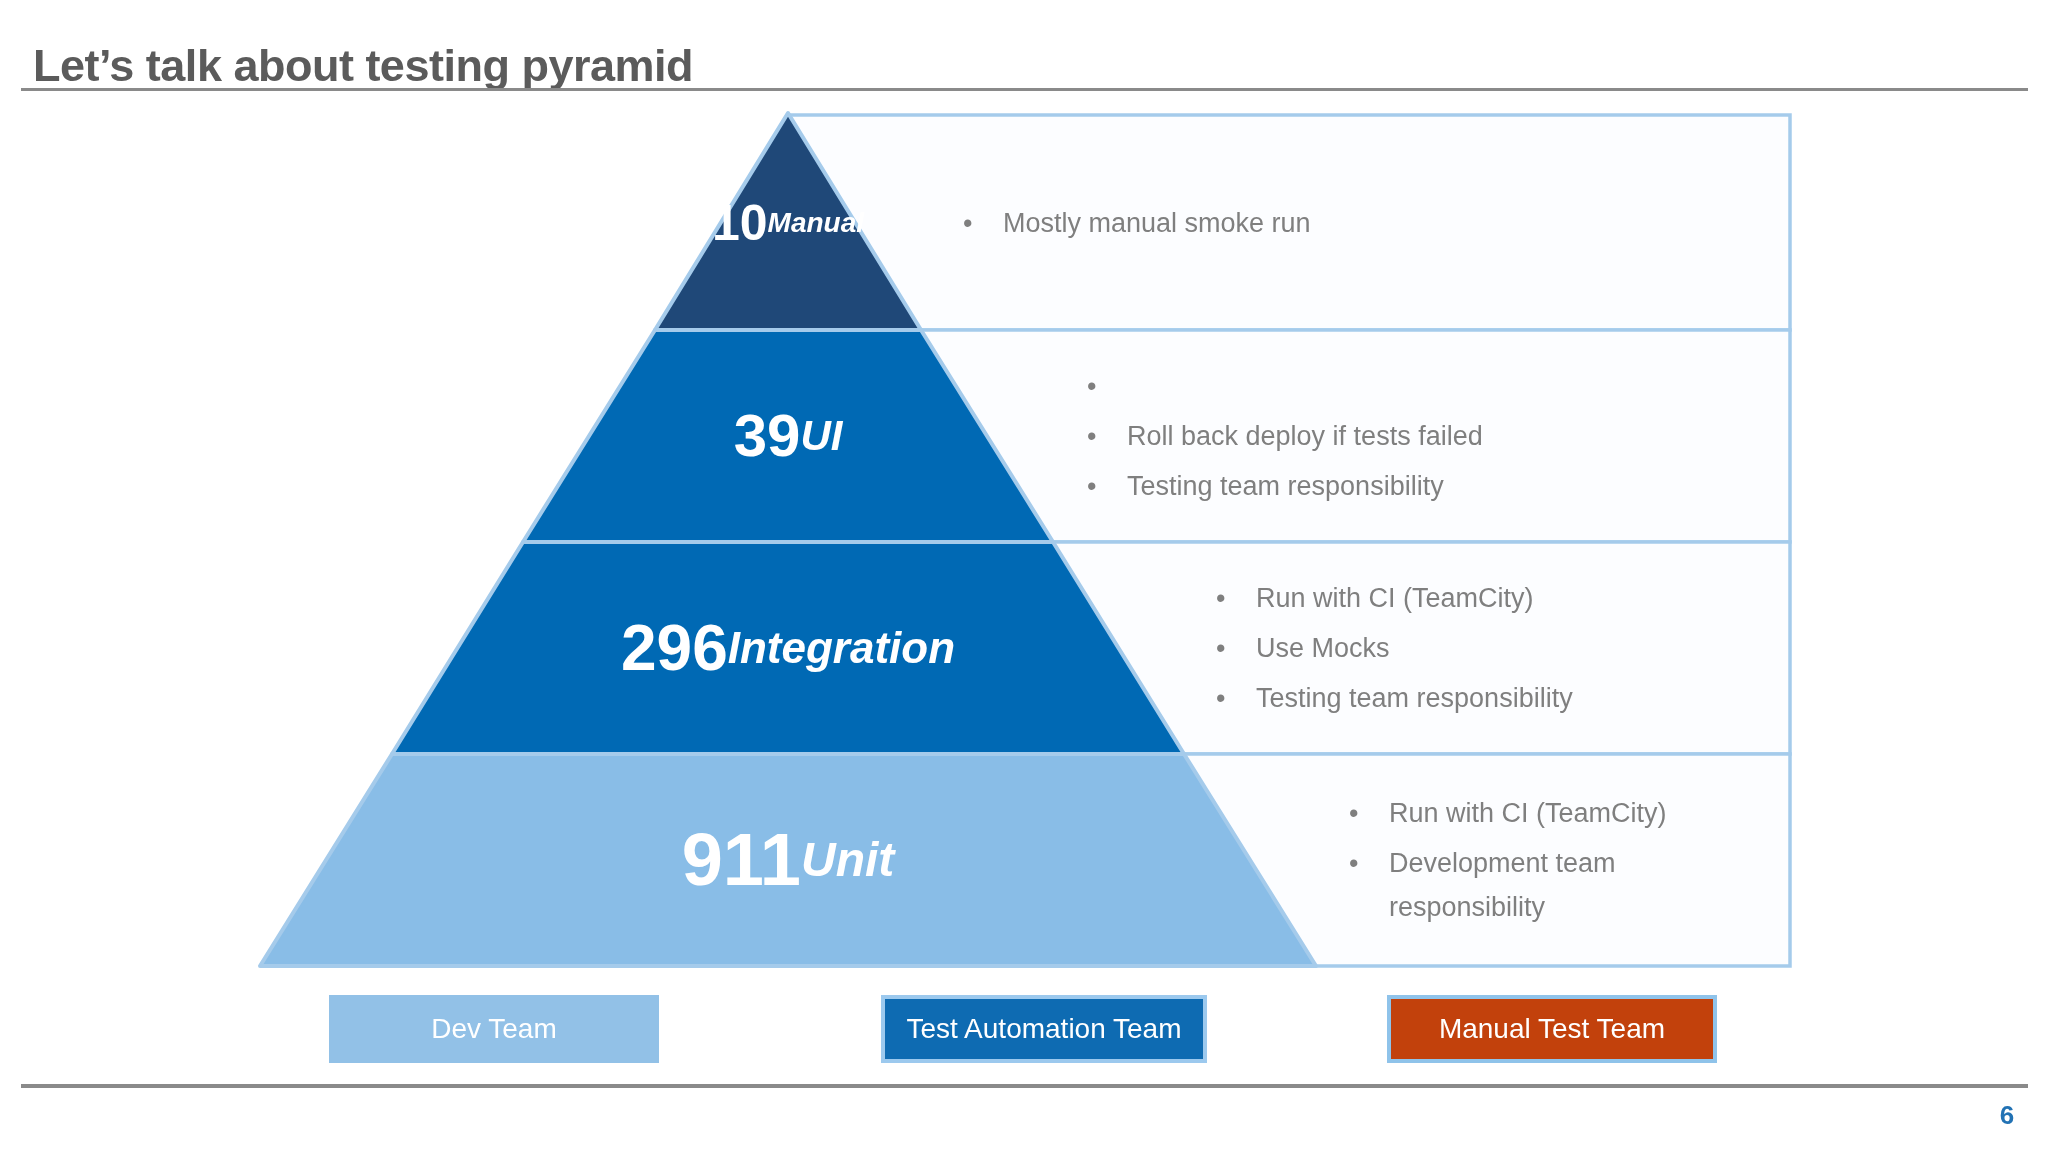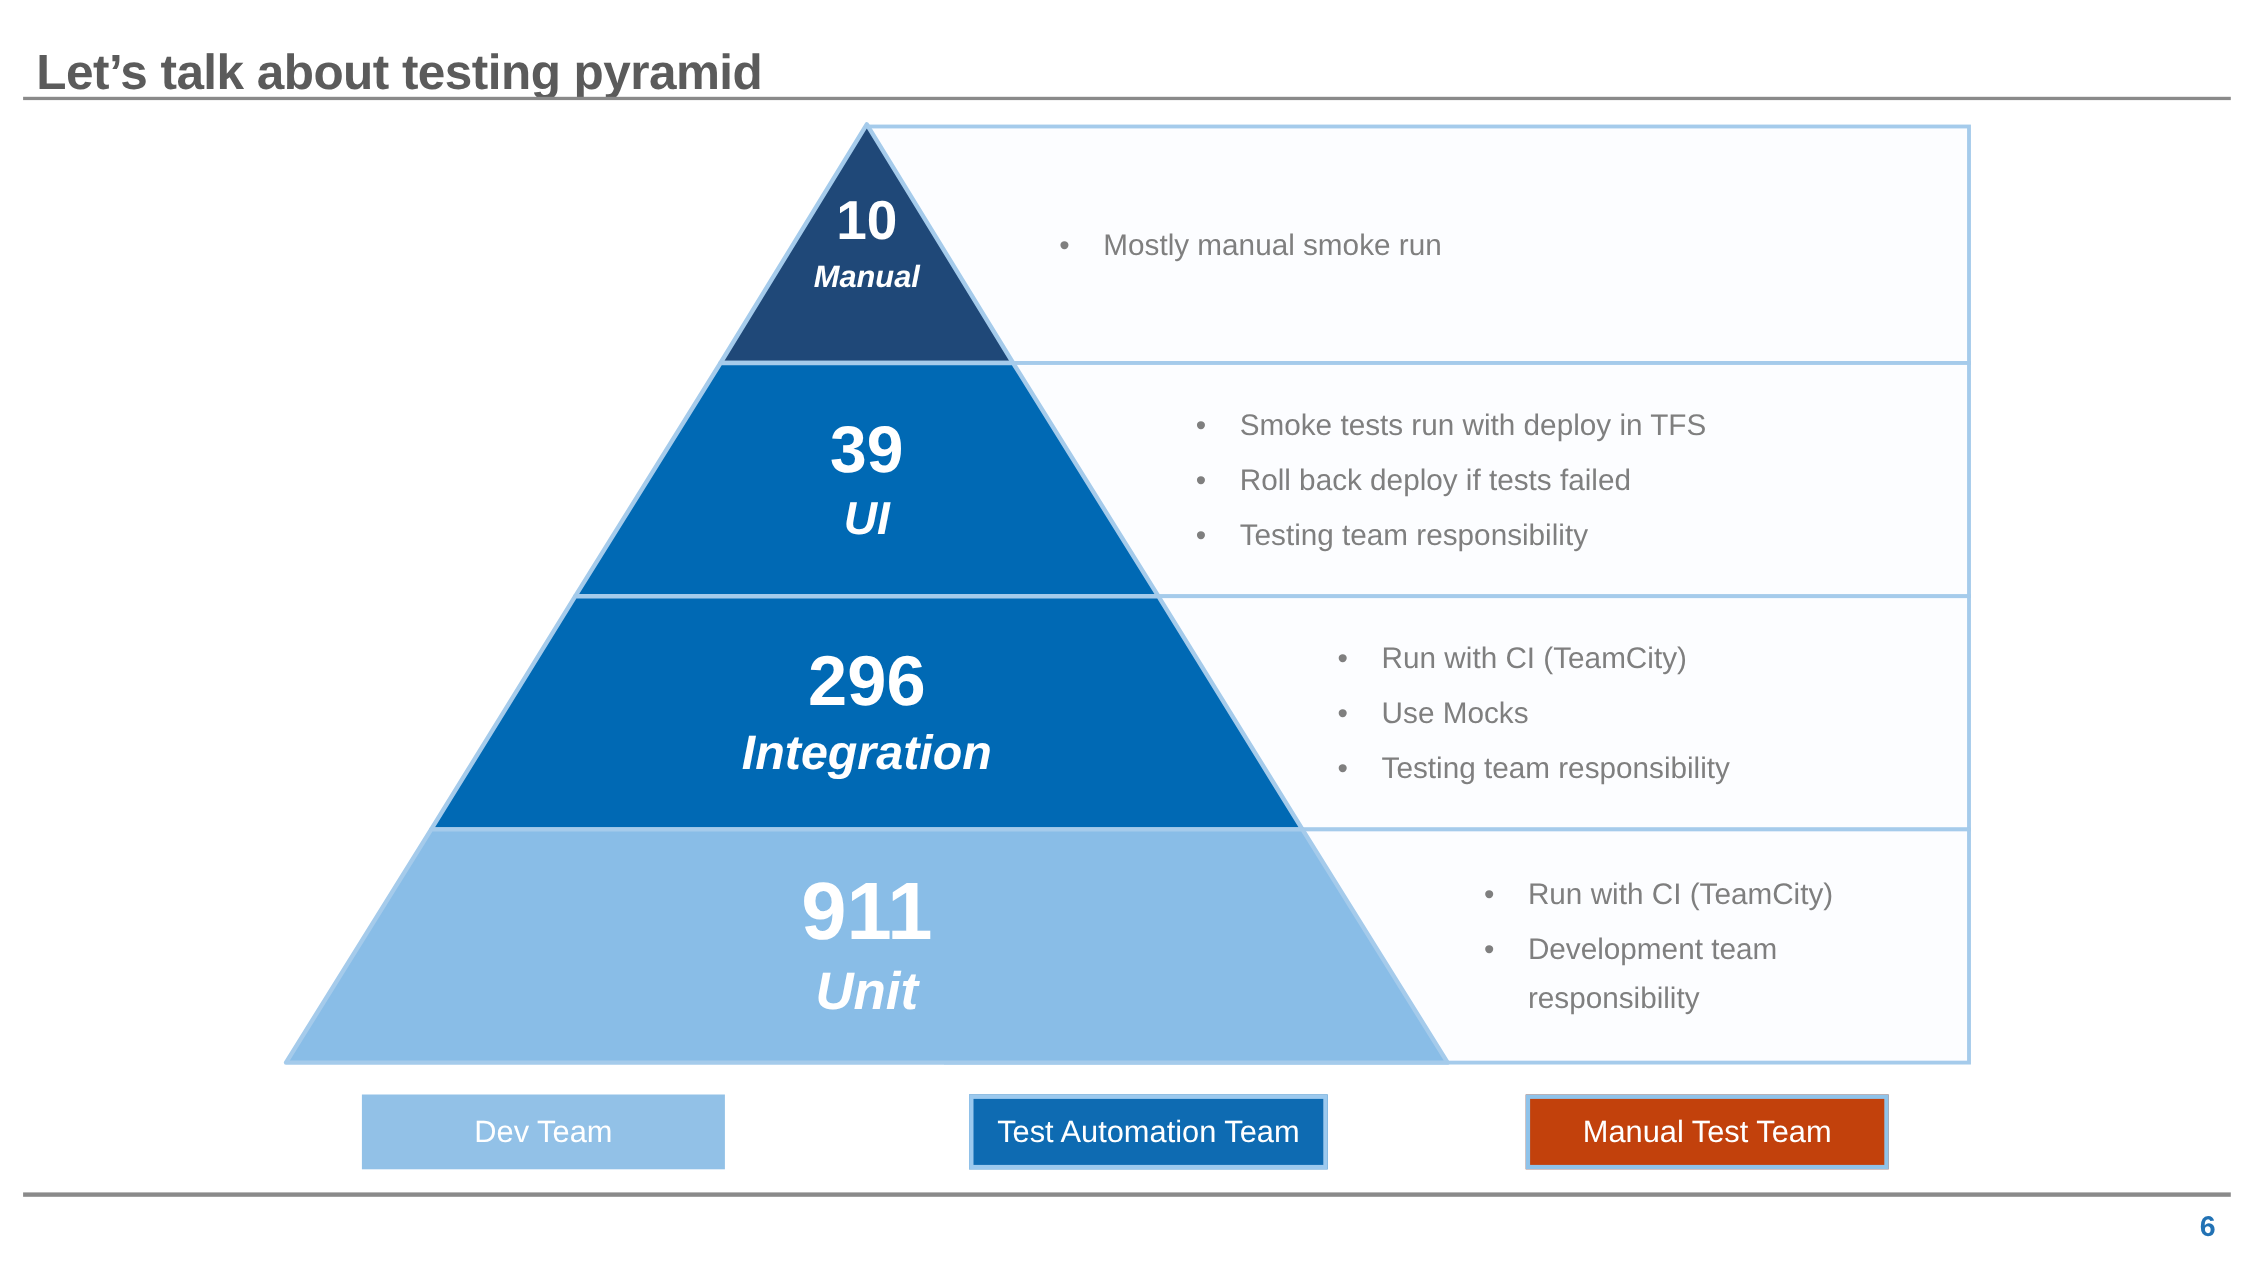--- a/index.html
+++ b/index.html
@@ -18,21 +18,21 @@
     position:absolute; left:21px; top:88px; width:2007px; height:3px;
     background:#8A8A8A;
   }
   
   .diagram-svg { position:absolute; left:0; top:0; }
   .panel-rect { stroke-width:3.5px; }
   .pyr-poly   { stroke-width:4px; stroke-linejoin:round; }
   
   .plevel {
     position:absolute; left:538px; width:500px;
-    display:flex; flex-direction:column; align-items:center; justify-content:center;
+    display:flex; flex-direction:row; align-items:center; justify-content:center;
     color:#FFFFFF; text-align:center; pointer-events:none;
   }
   .plevel .num { font-weight:bold; }
   .plevel .nm  { font-weight:bold; font-style:italic; }
   .pl1 { top:115px; height:215px; }
   .pl2 { top:330px; height:212px; }
   .pl3 { top:542px; height:212px; }
   .pl4 { top:754px; height:212px; }
   .pl1 .num { font-size:50px; line-height:58px; }
   .pl1 .nm  { font-size:28px; line-height:46px; }
@@ -110,21 +110,20 @@
 
 <div class="bullets nb1">
   <div class="bullet-item">
     <span class="dot">•</span>
     <span>Mostly manual smoke run</span>
   </div>
 </div>
 <div class="bullets nb2">
   <div class="bullet-item">
     <span class="dot">•</span>
-    <span>Smoke tests run with deploy in TFS</span>
   </div>
   <div class="bullet-item">
     <span class="dot">•</span>
     <span>Roll back deploy if tests failed</span>
   </div>
   <div class="bullet-item">
     <span class="dot">•</span>
     <span>Testing team responsibility</span>
   </div>
 </div>

